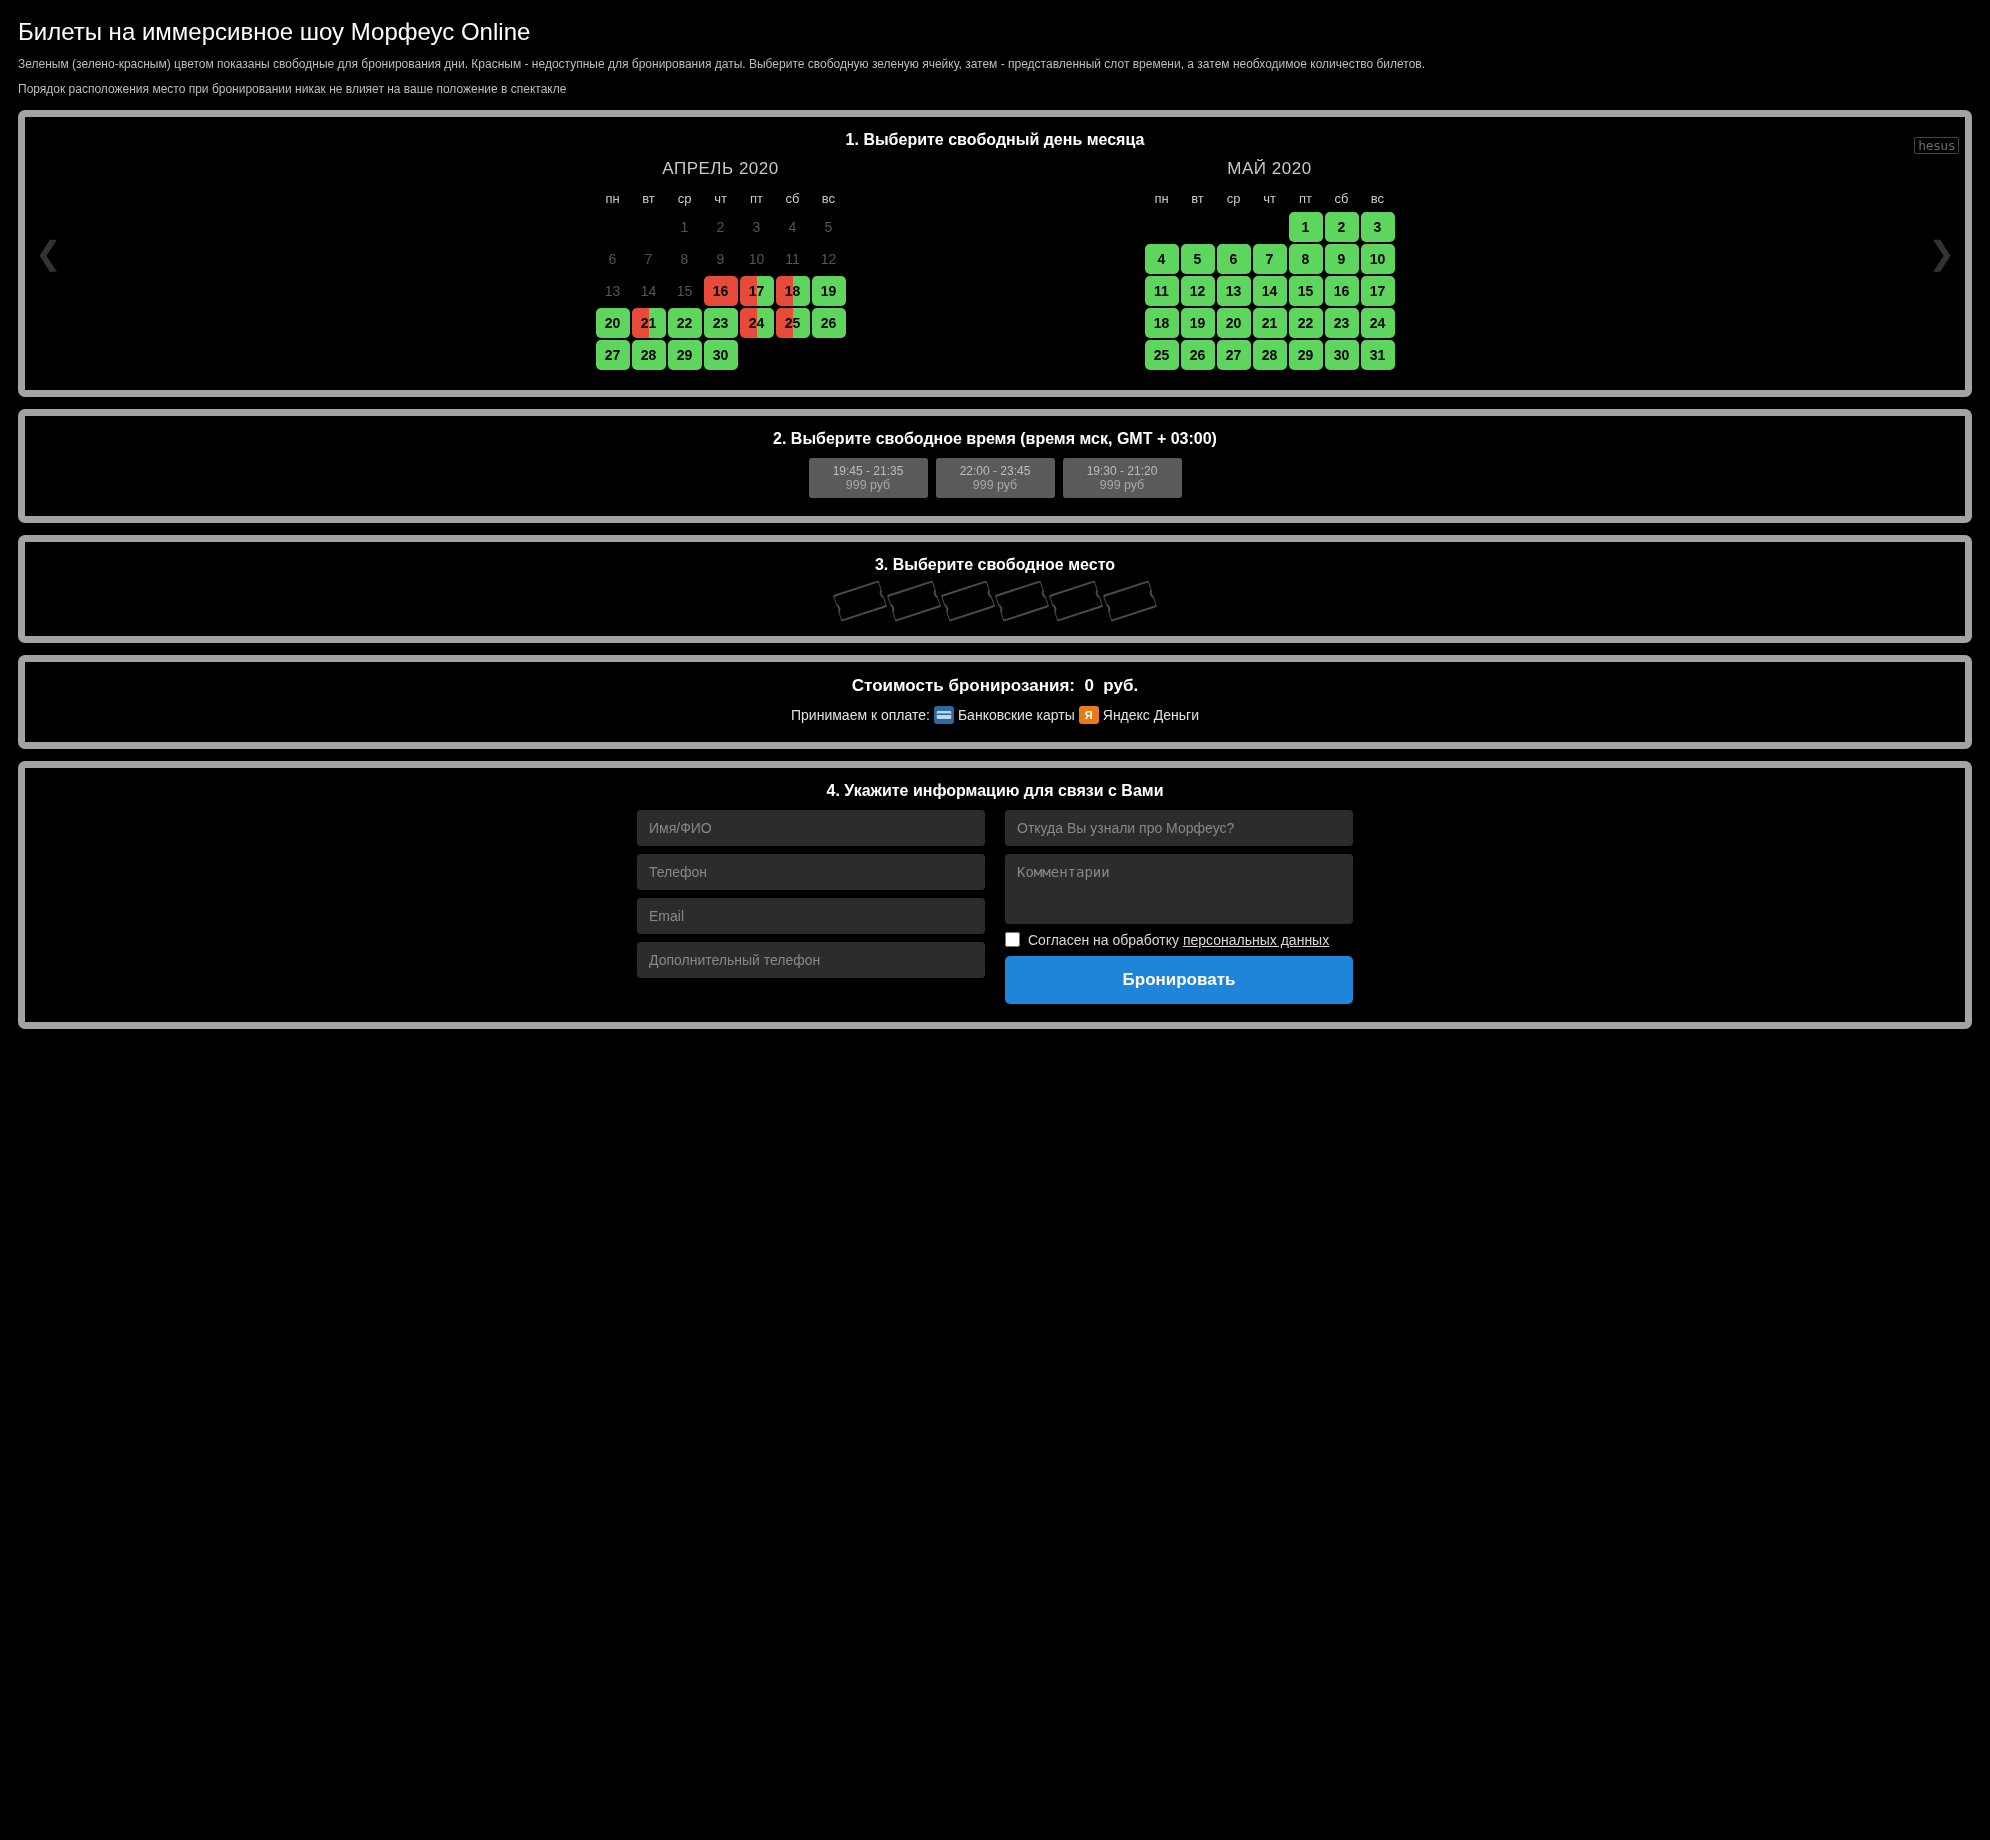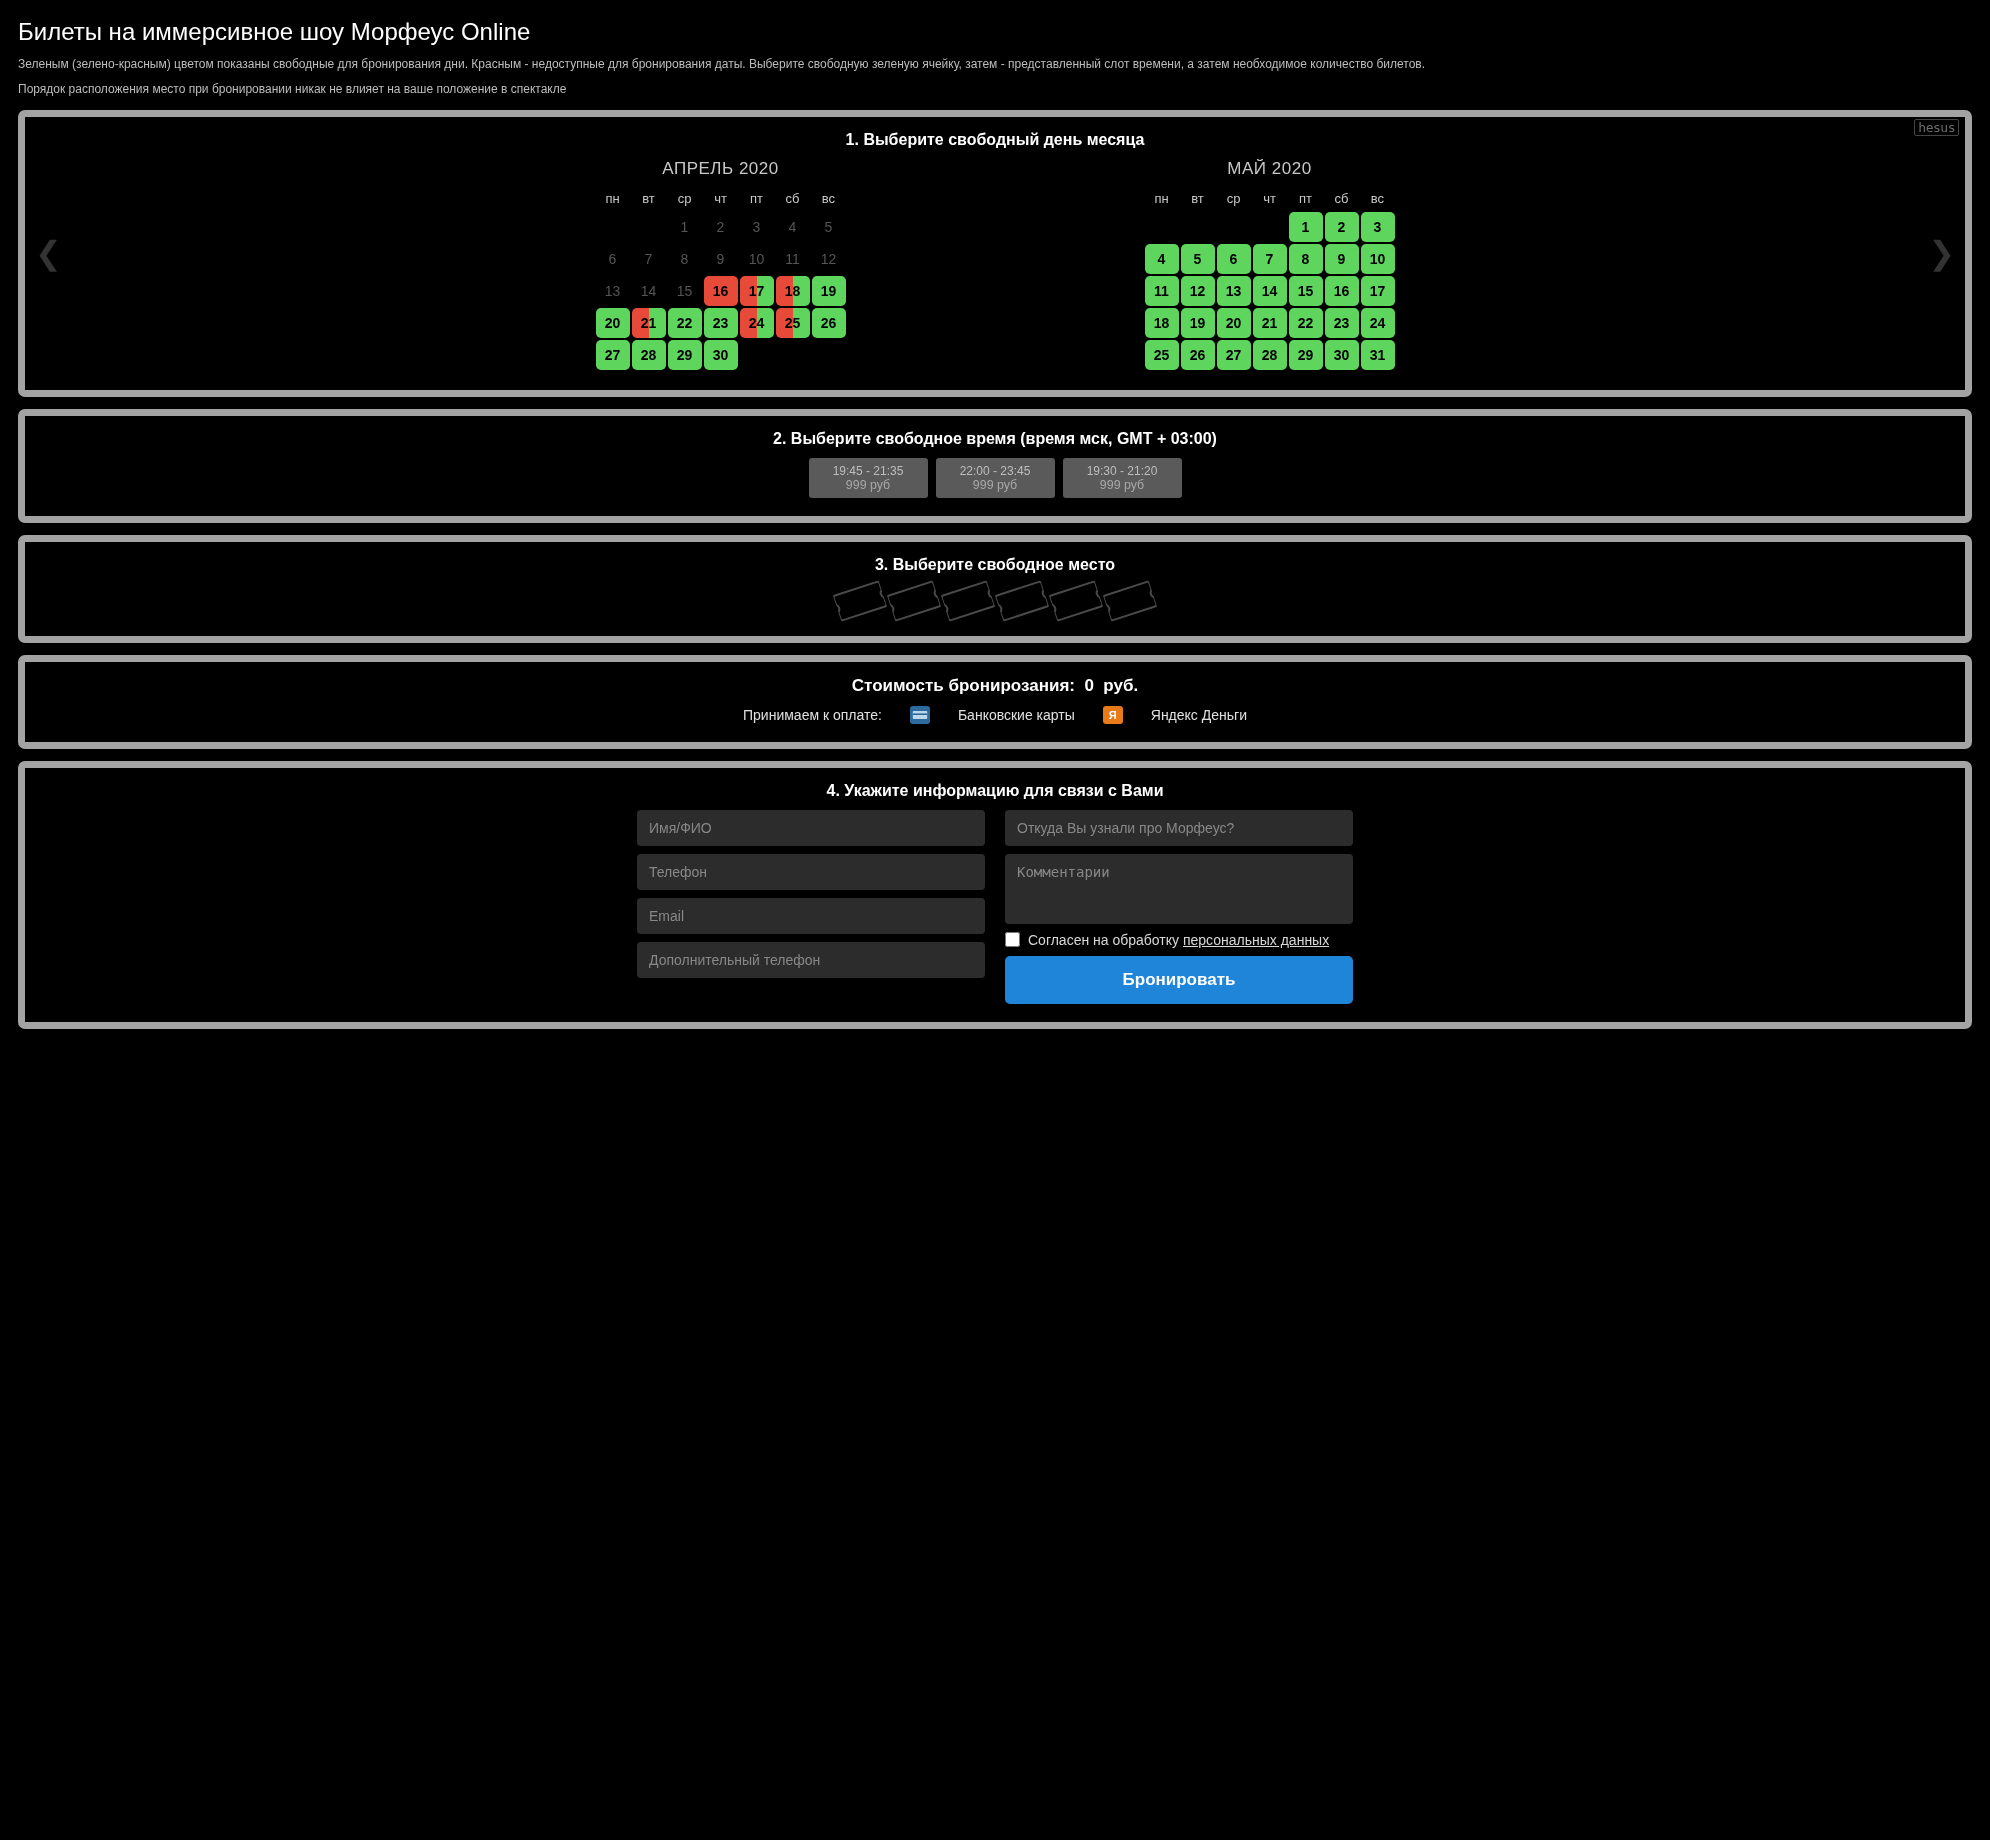--- a/index.html
+++ b/index.html
@@ -14,21 +14,21 @@
   .intro { color: #bdbdbd; font-size: 12px; line-height: 1.4; margin-bottom: 8px; }
   .panel {
     border: 7px solid #a3a3a3;
     border-radius: 7px;
     padding: 10px 14px 18px;
     margin-top: 12px;
     position: relative;
   }
   .panel-title { text-align: center; font-weight: 700; color: #fff; font-size: 16px; margin: 4px 0 10px; }
   .brand {
-    position: absolute; top: 2px; right: 6px;
+    position: absolute; top: 20px; right: 6px;
     color: #6b6b6b; font-size: 13px; font-family: monospace; letter-spacing: -0.5px;
     border: 1px solid #444; padding: 0 3px; border-radius: 2px;
   }
   .nav-arrow {
     position: absolute; top: 50%; transform: translateY(-50%);
     color: #333; font-size: 32px; user-select: none; cursor: pointer;
     line-height: 1;
   }
   .nav-left { left: 10px; }
   .nav-right { right: 10px; }
@@ -57,21 +57,21 @@
   }
   .slot .t { color: #bdbdbd; font-size: 12px; }
   .slot .p { font-size: 12.4px; }
   .tickets { display: flex; justify-content: center; gap: 6px; margin-top: 8px; }
   .ticket {
     width: 48px; height: 34px; position: relative; cursor: pointer;
     transform: rotate(-18deg);
   }
   .ticket svg { width: 100%; height: 100%; }
   .cost-line { text-align: center; color: #fff; font-weight: 700; font-size: 17px; margin: 4px 0 10px; }
-  .pay-line { text-align: center; color: #e0e0e0; font-size: 14px; display: flex; align-items: center; justify-content: center; gap: 28px; }
+  .pay-line { text-align: center; color: #e0e0e0; font-size: 14px; display: flex; align-items: center; justify-content: center; gap: 4px; }
   .pay-icon {
     display: inline-flex; width: 20px; height: 18px; border-radius: 3px;
     align-items: center; justify-content: center; font-size: 11px;
   }
   .pay-card { background: #2d6b9e; }
   .pay-yandex { background: #e87a1a; color: #fff; font-weight: 700; }
   .form-grid {
     display: grid; grid-template-columns: 1fr 1fr; gap: 10px 20px;
     max-width: 716px; margin: 10px auto 0;
   }

